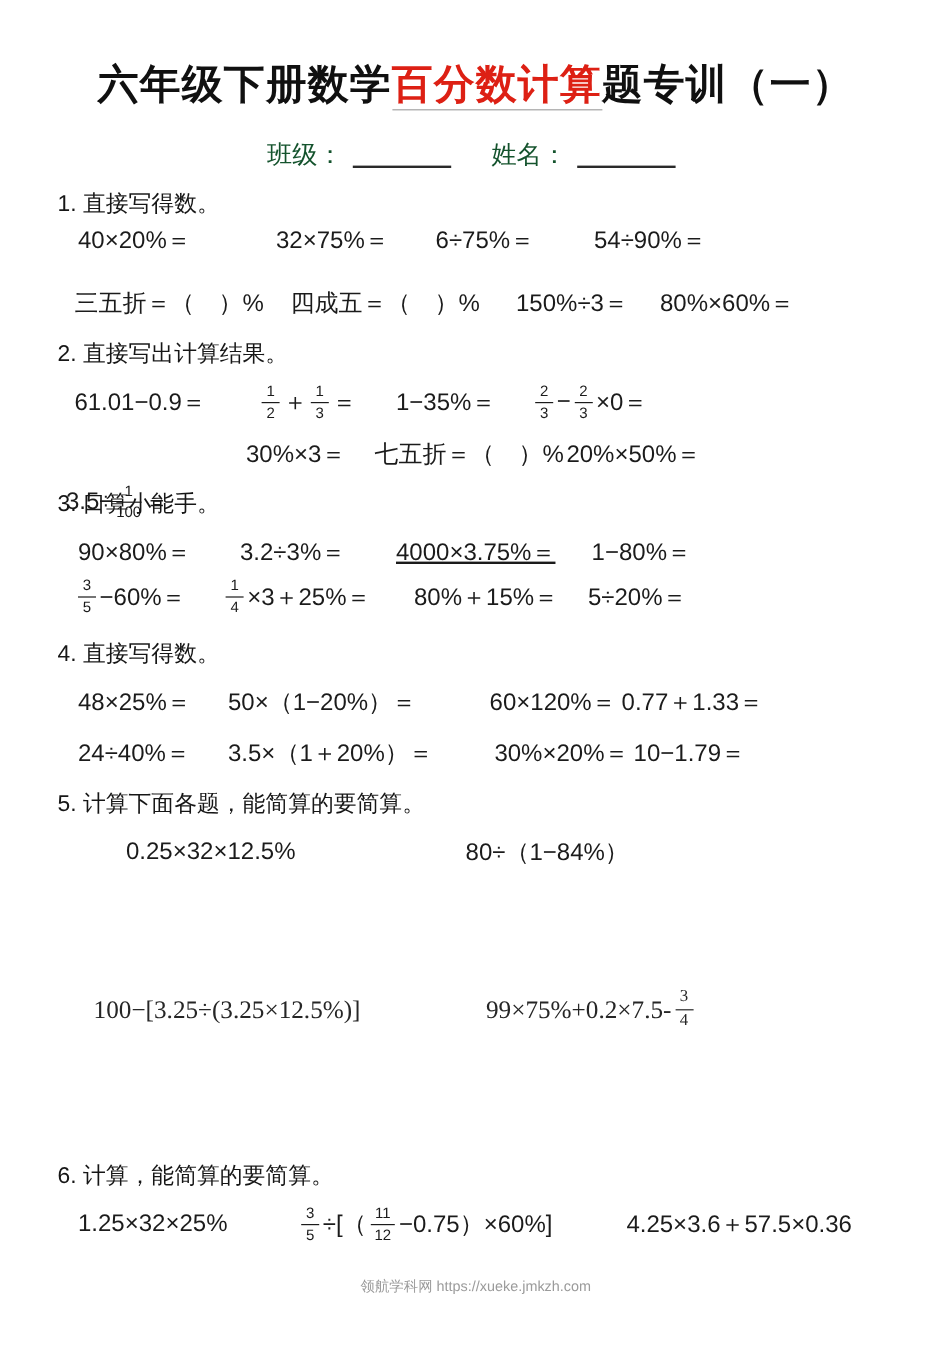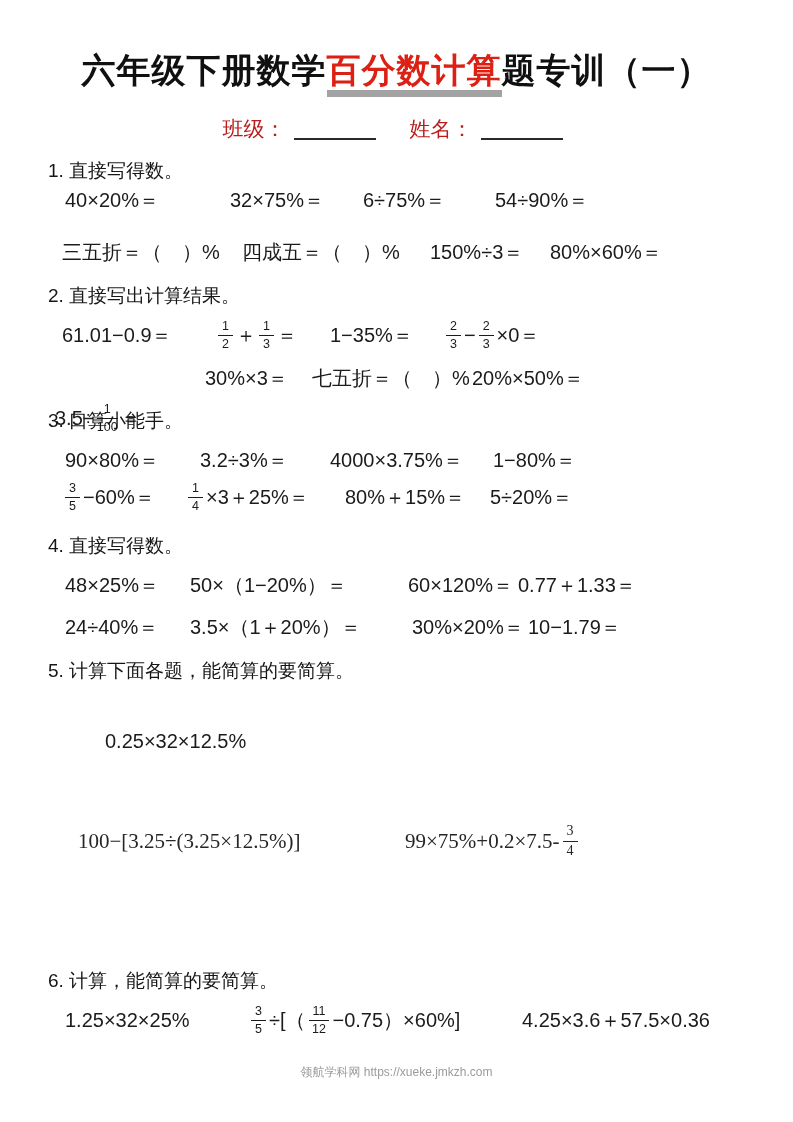--- a/index.html
+++ b/index.html
@@ -9,26 +9,26 @@
     position:relative; width:793px; height:1122px; margin:0 auto;
     background:#ffffff; overflow:hidden; color:#1d1d1d;
   }
   
   .title {
     position:absolute; top:48px; left:0; width:100%;
     text-align:center; font-size:34px; font-weight:700; color:#101010;
     letter-spacing:1px; white-space:nowrap;
   }
   .title .hl {
-    color:#dd2014; border-bottom:7px solid #a3a3a3; padding-bottom:1px;
+    color:#dd2014; border-bottom:1px solid #a3a3a3; padding-bottom:1px;
   }
   
   .idline {
     position:absolute; top:115px; left:0; width:100%;
-    text-align:center; font-size:21px; color:#b91c1c; white-space:nowrap;
+    text-align:center; font-size:21px; color:#14532d; white-space:nowrap;
   }
   .blank {
     display:inline-block; width:82px; height:1.05em;
     border-bottom:2px solid #2a2a2a; margin:0 8px; vertical-align:-4px;
   }
   .idgap { display:inline-block; width:26px; }
   
   .sec-heading {
     position:absolute; left:48px; font-size:19px; line-height:26px;
     color:#161616; white-space:nowrap;
@@ -95,21 +95,21 @@
       <div class="exp-row" style="top: 355px;">
         <span class="expr" style="left: 55px; margin-top: 40px;"><span>3.5÷</span><span class="frac"><span class="num">1</span><span class="den">100</span></span><span>＝</span></span>
         <span class="expr" style="left: 205px;"><span>30%×3＝</span></span>
         <span class="expr" style="left: 312px;"><span>七五折＝（　）%</span></span>
         <span class="expr" style="left: 472px;"><span>20%×50%＝</span></span>
       </div>
       <div class="sec-heading" style="top: 408px;">3. 口算小能手。</div>
       <div class="exp-row" style="top: 437px;">
         <span class="expr" style="left: 65px;"><span>90×80%＝</span></span>
         <span class="expr" style="left: 200px;"><span>3.2÷3%＝</span></span>
-        <span class="expr" style="left: 330px;"><span>4000×3.75%＝</span></span>
+        <span class="expr" style="left: 330px; text-decoration: underline;"><span>4000×3.75%＝</span></span>
         <span class="expr" style="left: 493px;"><span>1−80%＝</span></span>
       </div>
       <div class="exp-row" style="top: 474px;">
         <span class="expr" style="left: 62px;"><span class="frac"><span class="num">3</span><span class="den">5</span></span><span>−60%＝</span></span>
         <span class="expr" style="left: 185px;"><span class="frac"><span class="num">1</span><span class="den">4</span></span><span>×3＋25%＝</span></span>
         <span class="expr" style="left: 345px;"><span>80%＋15%＝</span></span>
         <span class="expr" style="left: 490px;"><span>5÷20%＝</span></span>
       </div>
       <div class="sec-heading" style="top: 533px;">4. 直接写得数。</div>
       <div class="exp-row" style="top: 562px;">
@@ -118,22 +118,23 @@
         <span class="expr" style="left: 408px;"><span>60×120%＝</span></span>
         <span class="expr" style="left: 518px;"><span>0.77＋1.33＝</span></span>
       </div>
       <div class="exp-row" style="top: 604px;">
         <span class="expr" style="left: 65px;"><span>24÷40%＝</span></span>
         <span class="expr" style="left: 190px;"><span>3.5×（1＋20%）＝</span></span>
         <span class="expr" style="left: 412px;"><span>30%×20%＝</span></span>
         <span class="expr" style="left: 528px;"><span>10−1.79＝</span></span>
       </div>
       <div class="sec-heading" style="top: 658px;">5. 计算下面各题，能简算的要简算。</div>
-      <div class="exp-row" style="top: 718px; padding-left: 39px;">
+      <div class="exp-row" style="top: 687px; padding-left: 39px;">
         <span class="expr" style="left: 105px;"><span>0.25×32×12.5%</span></span>
+        <span class="expr" style="left: 388px;"><span>80÷（1−84%）</span></span>
       </div>
       <div class="exp-row serif" style="top: 818px;">
         <span class="expr" style="left: 78px;"><span>100−[3.25÷(3.25×12.5%)]</span></span>
         <span class="expr" style="left: 405px;"><span>99×75%+0.2×7.5-</span><span class="frac"><span class="num">3</span><span class="den">4</span></span></span>
       </div>
       <div class="sec-heading" style="top: 968px;">6. 计算，能简算的要简算。</div>
       <div class="exp-row" style="top: 997px;">
         <span class="expr" style="left: 65px;"><span>1.25×32×25%</span></span>
         <span class="expr" style="left: 248px;"><span class="frac"><span class="num">3</span><span class="den">5</span></span><span>÷[（</span><span class="frac"><span class="num">11</span><span class="den">12</span></span><span>−0.75）×60%]</span></span>
         <span class="expr" style="left: 522px;"><span>4.25×3.6＋57.5×0.36</span></span>

